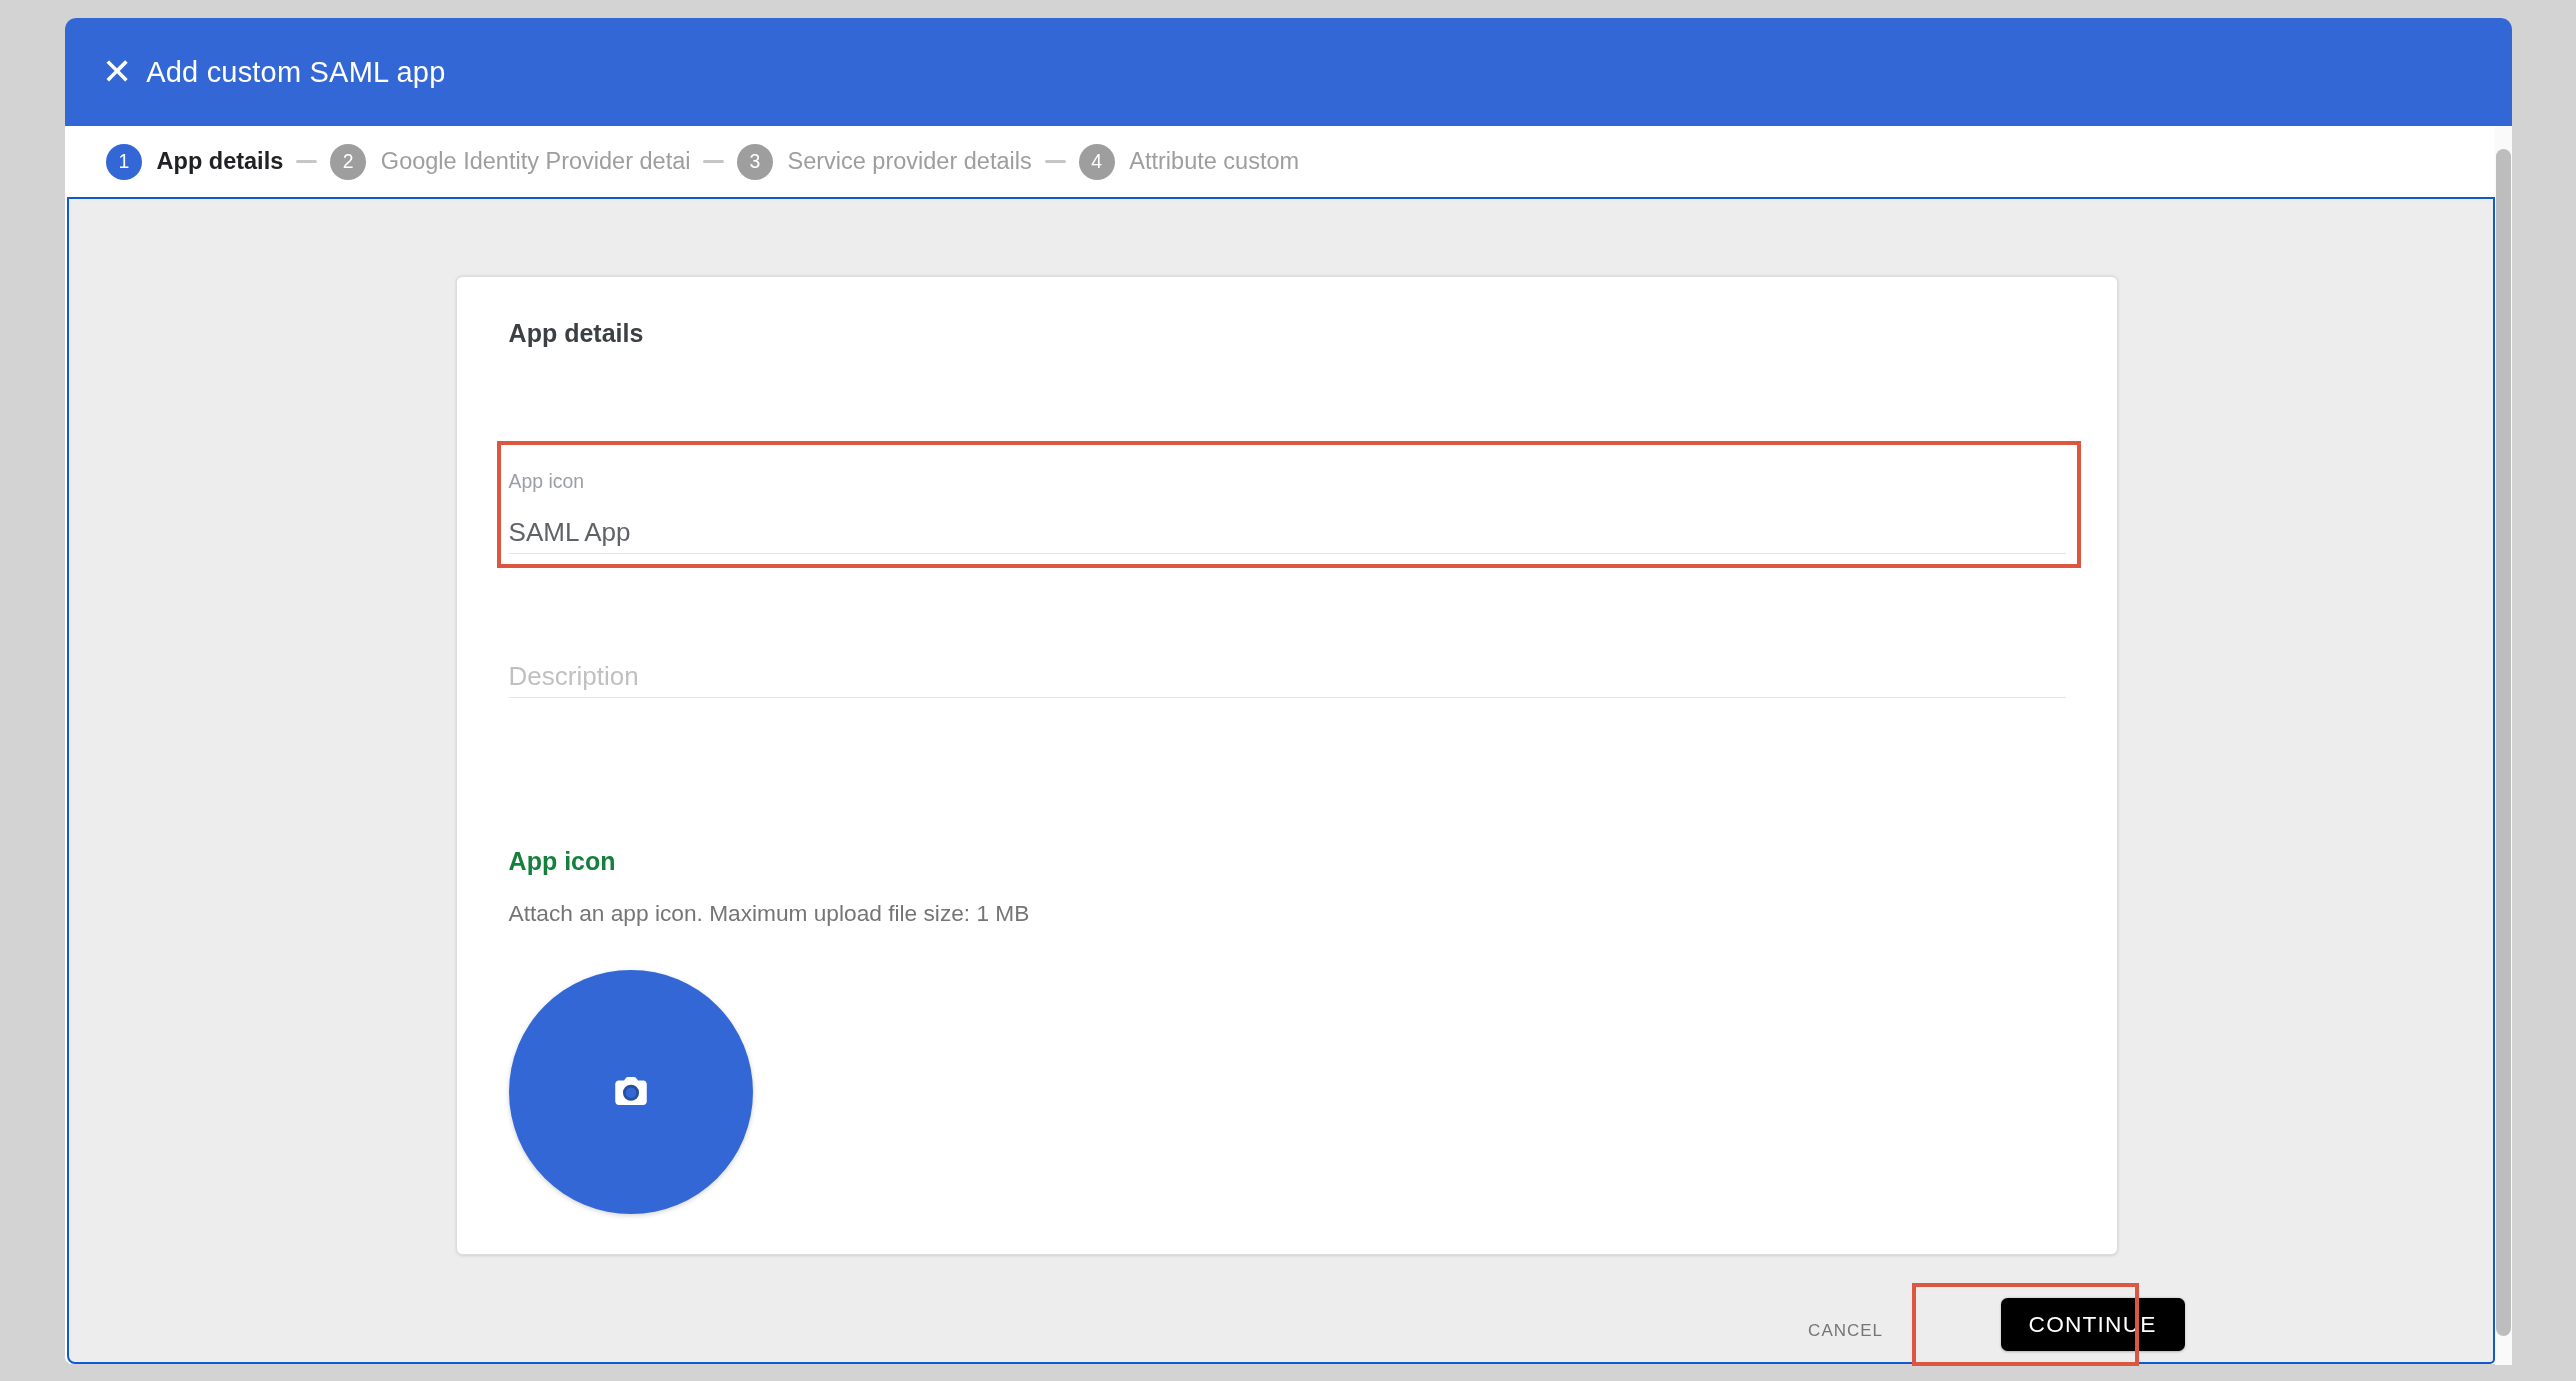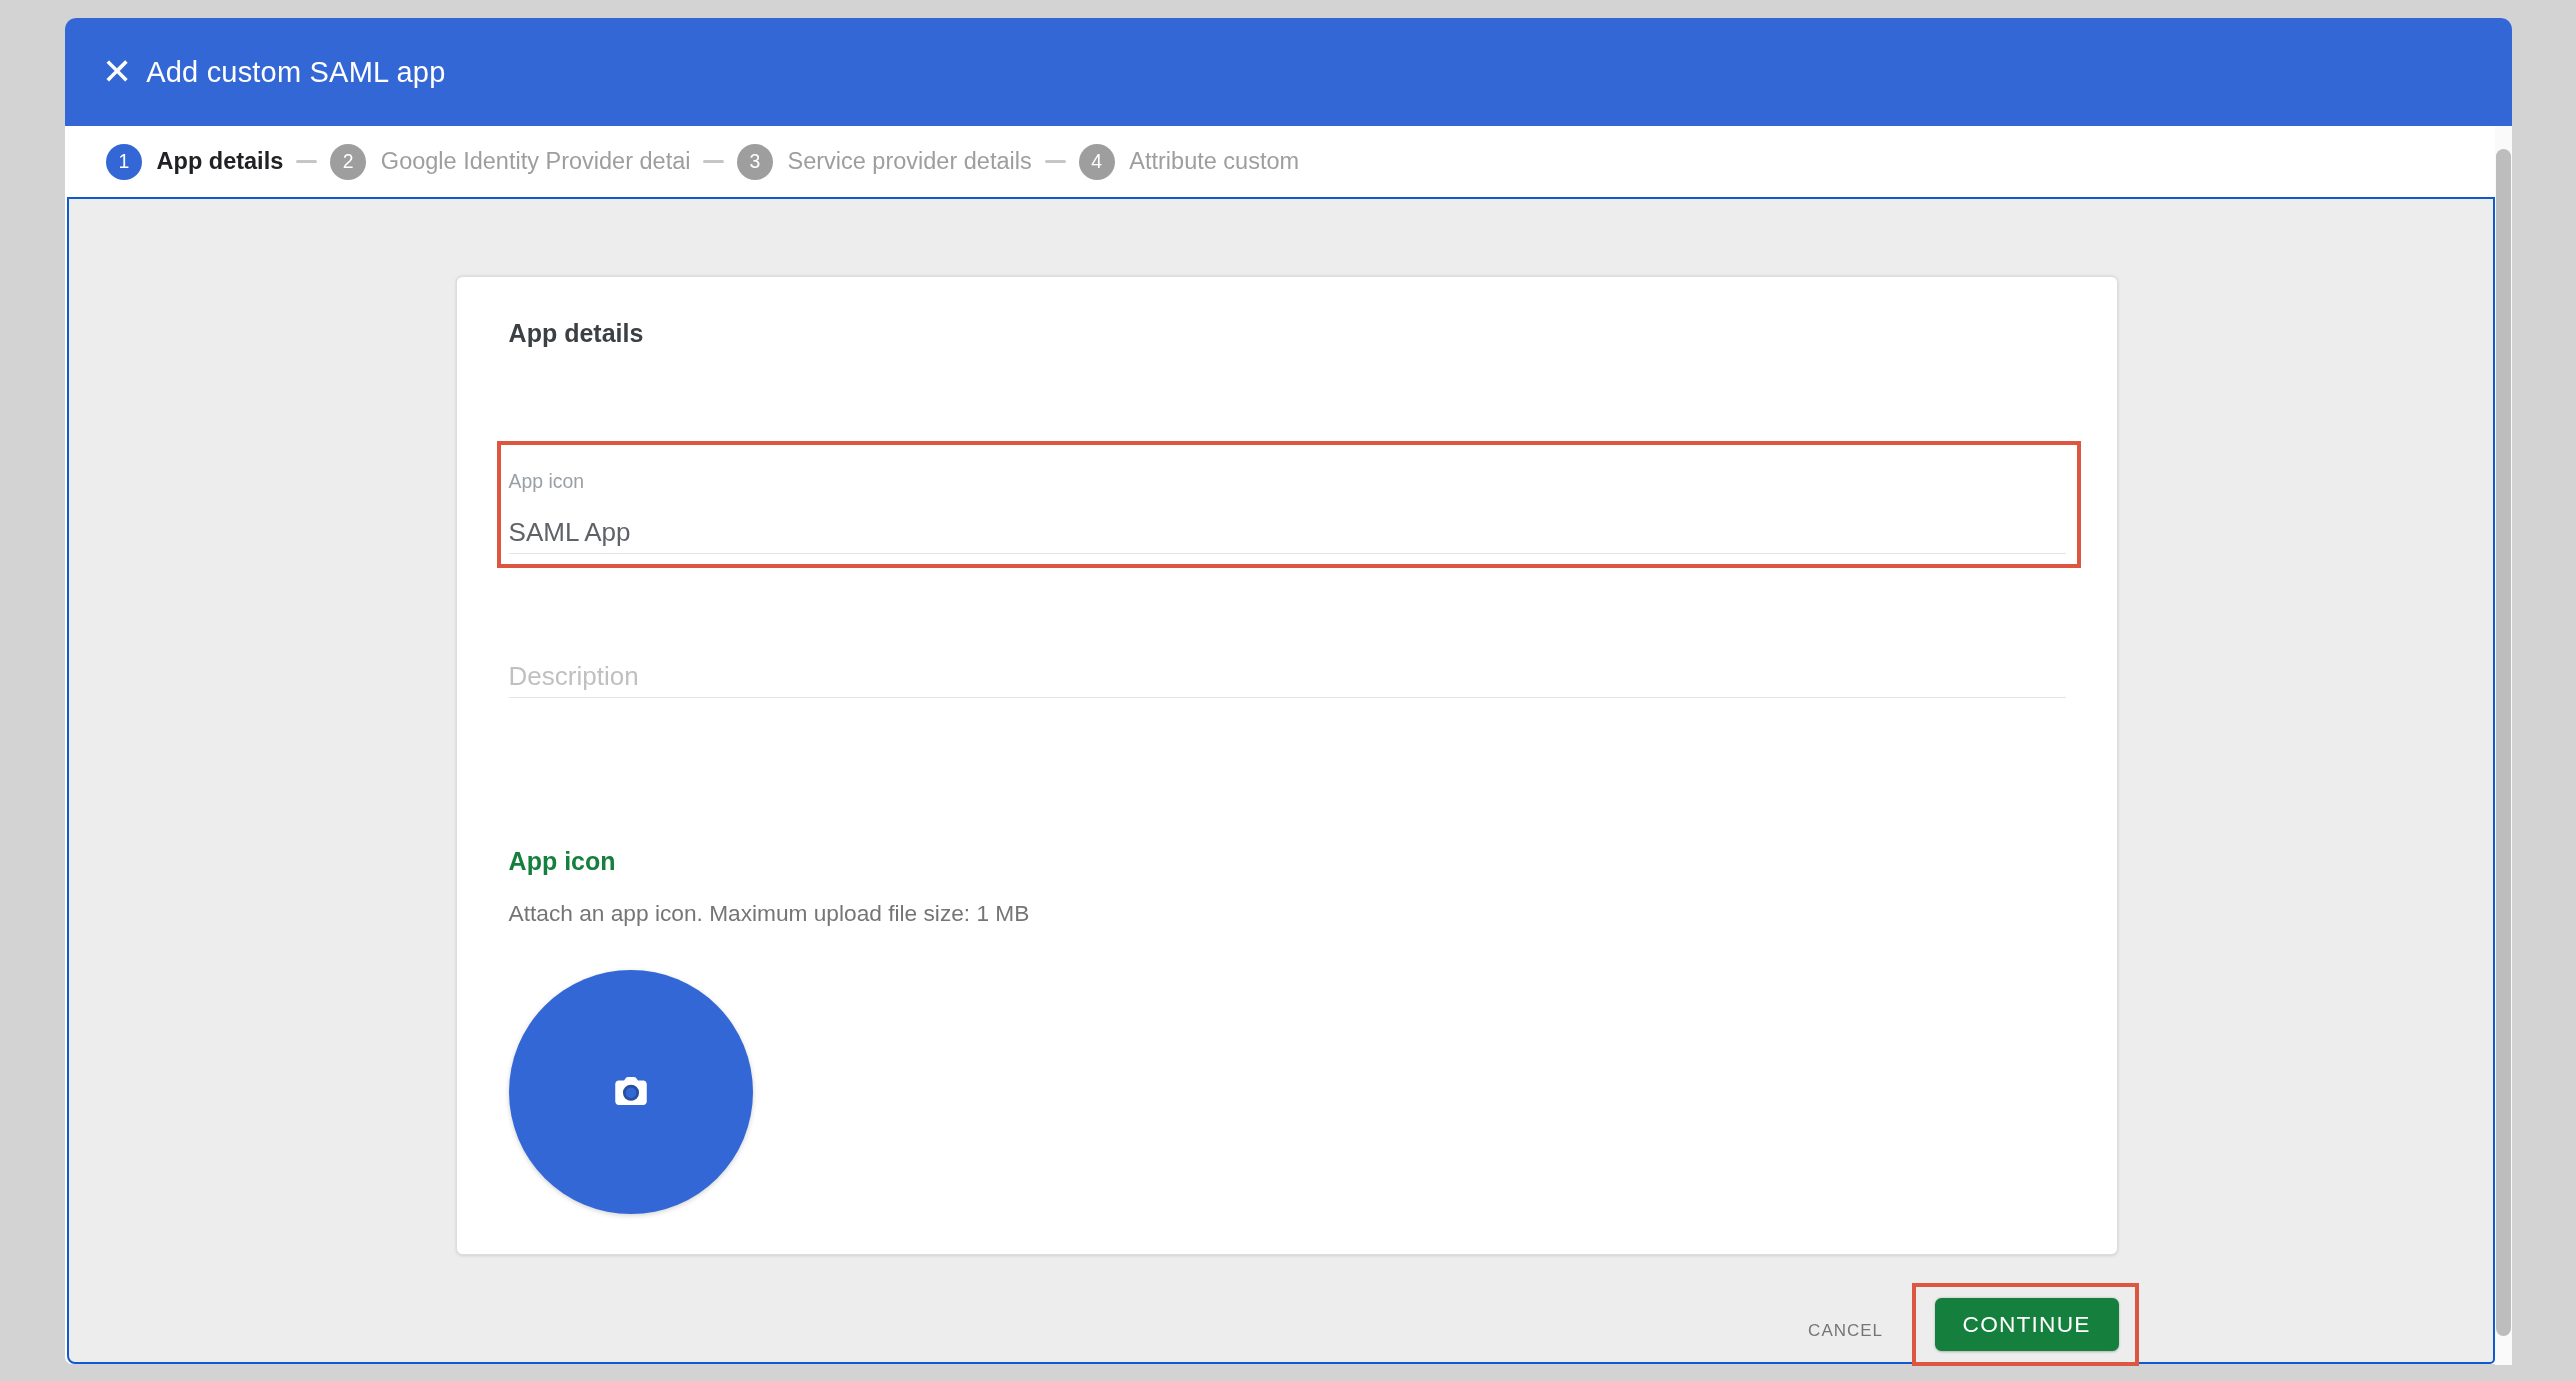--- a/index.html
+++ b/index.html
@@ -105,22 +105,22 @@
 
   
   .cancel-btn {
     position:absolute; left:1688px; top:1107px; width:178px; height:50px;
     background:transparent; border:none; font-family:"Liberation Sans", sans-serif;
     font-size:17px; color:#757575; font-weight:500; letter-spacing:1px;
     cursor:pointer;
   }
   .anno-continue { left:1843px; top:1084px; width:227px; height:83px; }
   .continue-btn {
-    position:absolute; left:1866px; top:1099px; width:184px; height:53px;
-    background:#15803d; color:#ffffff; border:none; border-radius:6.5px;
+    position:absolute; left:1932px; top:1099px; width:184px; height:53px;
+    background:#000000; color:#ffffff; border:none; border-radius:6.5px;
     font-family:"Liberation Sans", sans-serif; font-size:22.7px; font-weight:500;
     letter-spacing:1.2px; cursor:pointer; box-shadow:0 0.8px 2.4px rgba(0,0,0,0.25);
   }
 
   
   .scrollbar {
     position:absolute; left:2430px; top:108px; width:17px; height:1239px;
     background:#fafafa;
   }
   .scroll-thumb {

